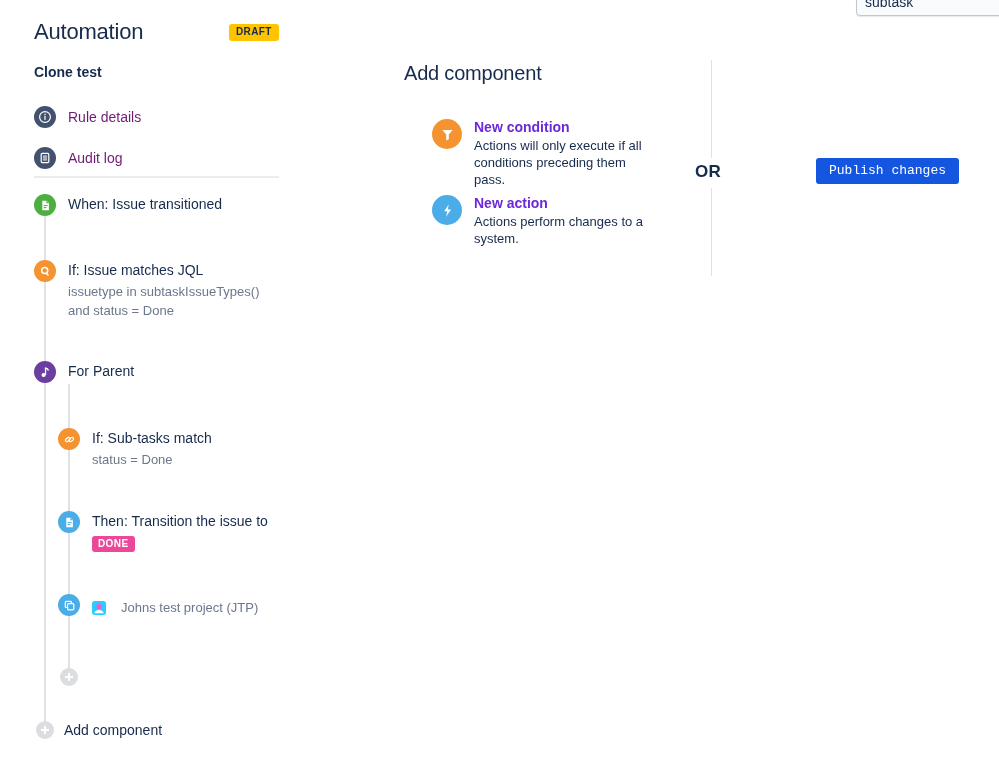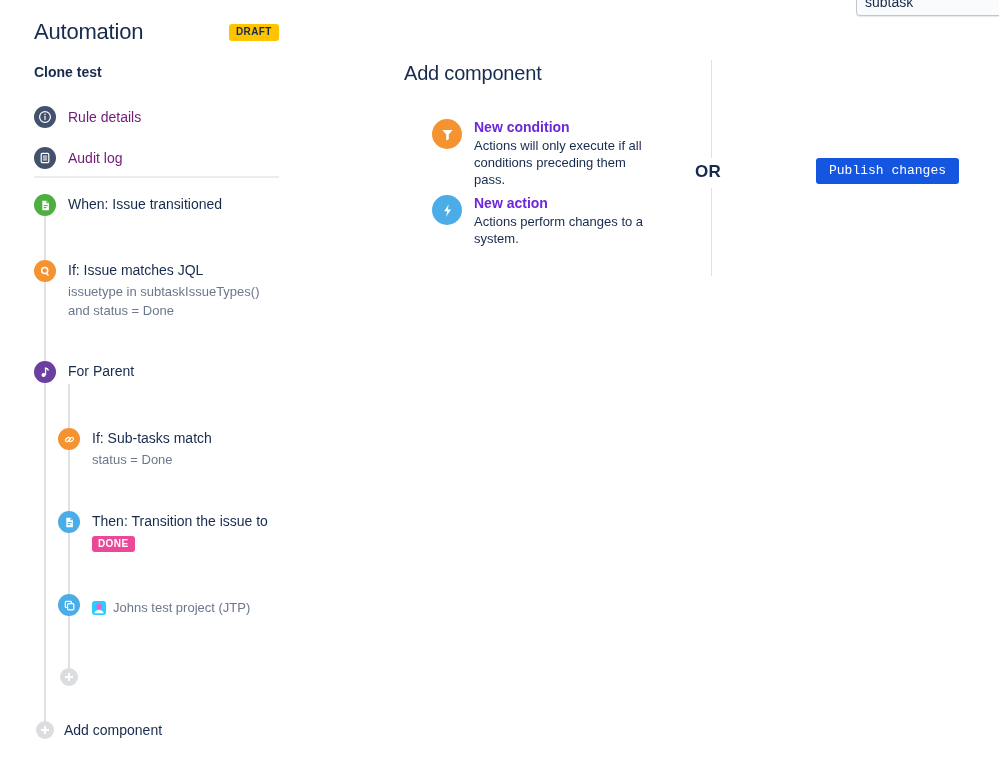--- a/index.html
+++ b/index.html
@@ -84,21 +84,21 @@
   #node-then-transition{left:58px;top:511px;}
   #node-and-clone{left:58px;top:594px;}
 
   .done-badge{
     display:inline-block;background:#ec4899;color:#ffffff;
     font-size:10px;font-weight:bold;letter-spacing:.4px;
     padding:2px 6px 3px;border-radius:3px;line-height:11px;margin-top:5px;
   }
 
   .proj-chip{display:flex;align-items:center;margin-top:4px;}
-  .proj-chip .pname{font-size:13px;color:#6B778C;margin-left:7px;line-height:19px;}
+  .proj-chip .pname{font-size:13px;color:#6B778C;margin-left:15px;line-height:19px;}
   .proj-avatar{width:14px;height:14px;border-radius:2px;overflow:hidden;flex:none;}
 
   
   .plus{
     position:absolute;width:18px;height:18px;border-radius:50%;
     background:#DCDDE0;display:flex;align-items:center;justify-content:center;cursor:pointer;
   }
   .plus:before,.plus:after{content:"";position:absolute;background:#ffffff;}
   .plus:before{width:8px;height:2px;}
   .plus:after{width:2px;height:8px;}

